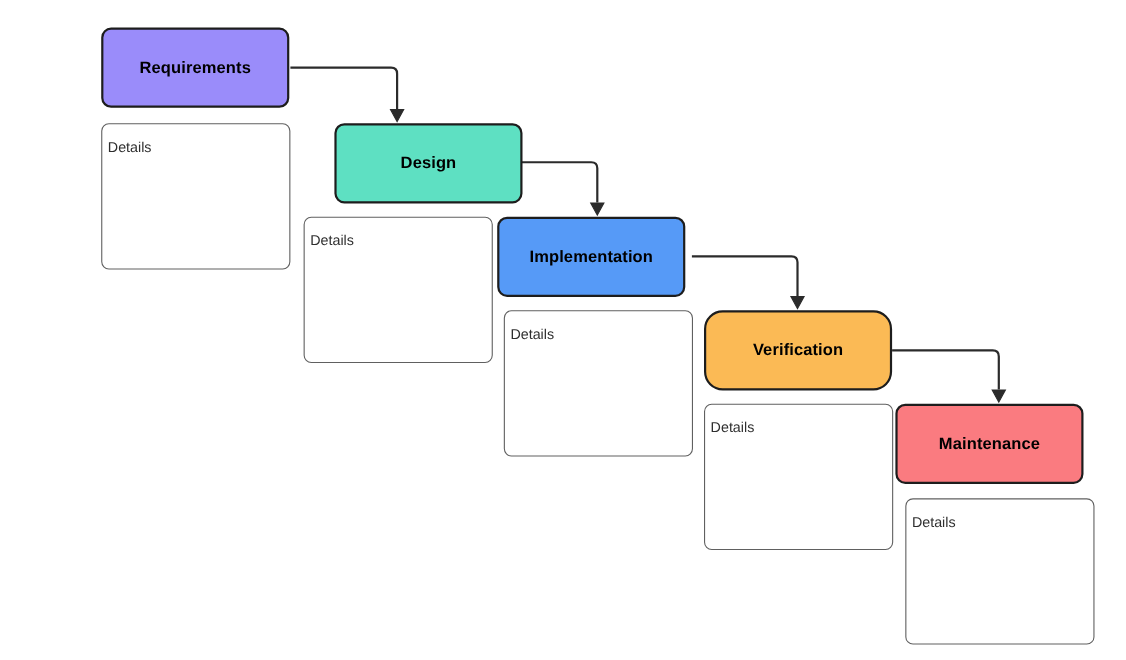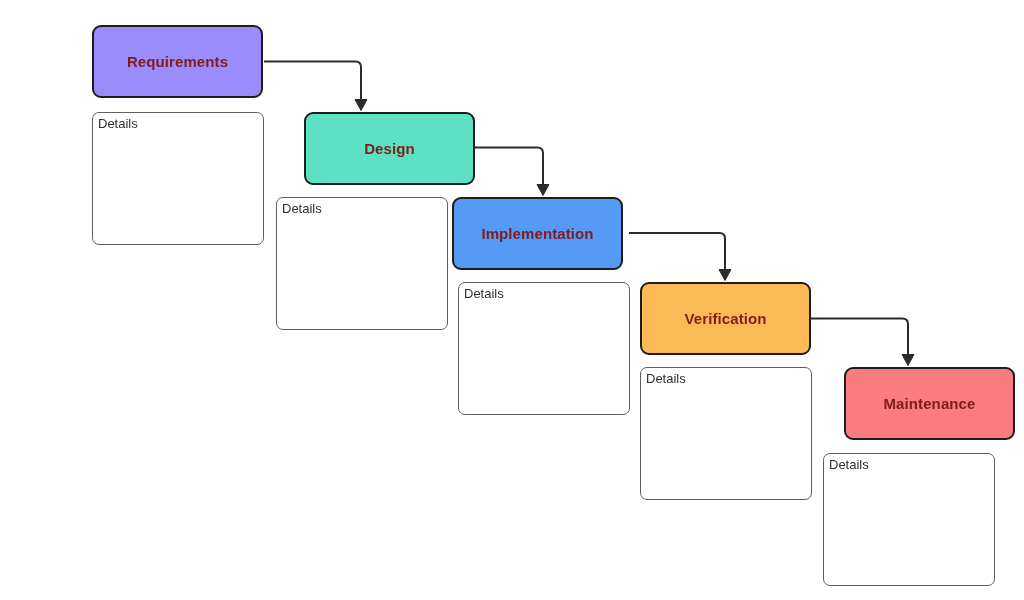--- a/index.html
+++ b/index.html
@@ -18,31 +18,31 @@
     border: 2.5px solid #1d1d1d;
     border-radius: 9px;
     display: flex;
     align-items: center;
     justify-content: center;
     cursor: pointer;
   }
   .stage-label {
     font-size: 15px;
     font-weight: 700;
-    color: #7f1d1d;
+    color: #000000;
     letter-spacing: 0.1px;
   }
   .details-box {
     position: absolute;
     width: 172px;
     height: 133px;
     background: #ffffff;
     border: 1px solid #606060;
     border-radius: 7px;
-    padding: 1px 5px;
+    padding: 12px 5px;
   }
   .details-label {
     font-size: 13px;
     color: #2e2e2e;
     line-height: 18px;
   }
   .connector-layer {
     position: absolute;
     left: 0; top: 0;
     width: 1024px;
@@ -98,27 +98,27 @@
     <span class="details-label">Details</span>
   </div>
 
   <div class="stage-node" style="left: 452px; top: 197px; background: rgb(86, 154, 247); border-color: rgb(29, 29, 29);">
     <span class="stage-label">Implementation</span>
   </div>
   <div class="details-box" style="left:458px; top:282px;">
     <span class="details-label">Details</span>
   </div>
 
-  <div class="stage-node" style="left: 640px; top: 282px; background: rgb(251, 186, 85); border-color: rgb(29, 29, 29);">
+  <div class="stage-node" style="left: 640px; top: 282px; background: rgb(251, 186, 85); border-color: rgb(29, 29, 29); border-radius: 17px;">
     <span class="stage-label">Verification</span>
   </div>
   <div class="details-box" style="left:640px; top:367px;">
     <span class="details-label">Details</span>
   </div>
 
-  <div class="stage-node" style="left: 844px; top: 367px; background: rgb(250, 123, 128); border-color: rgb(29, 29, 29);">
+  <div class="stage-node" style="left: 814px; top: 367px; background: rgb(250, 123, 128); border-color: rgb(29, 29, 29);">
     <span class="stage-label">Maintenance</span>
   </div>
   <div class="details-box" style="left:823px; top:453px;">
     <span class="details-label">Details</span>
   </div>
 
 </div>
 
 </body></html>

